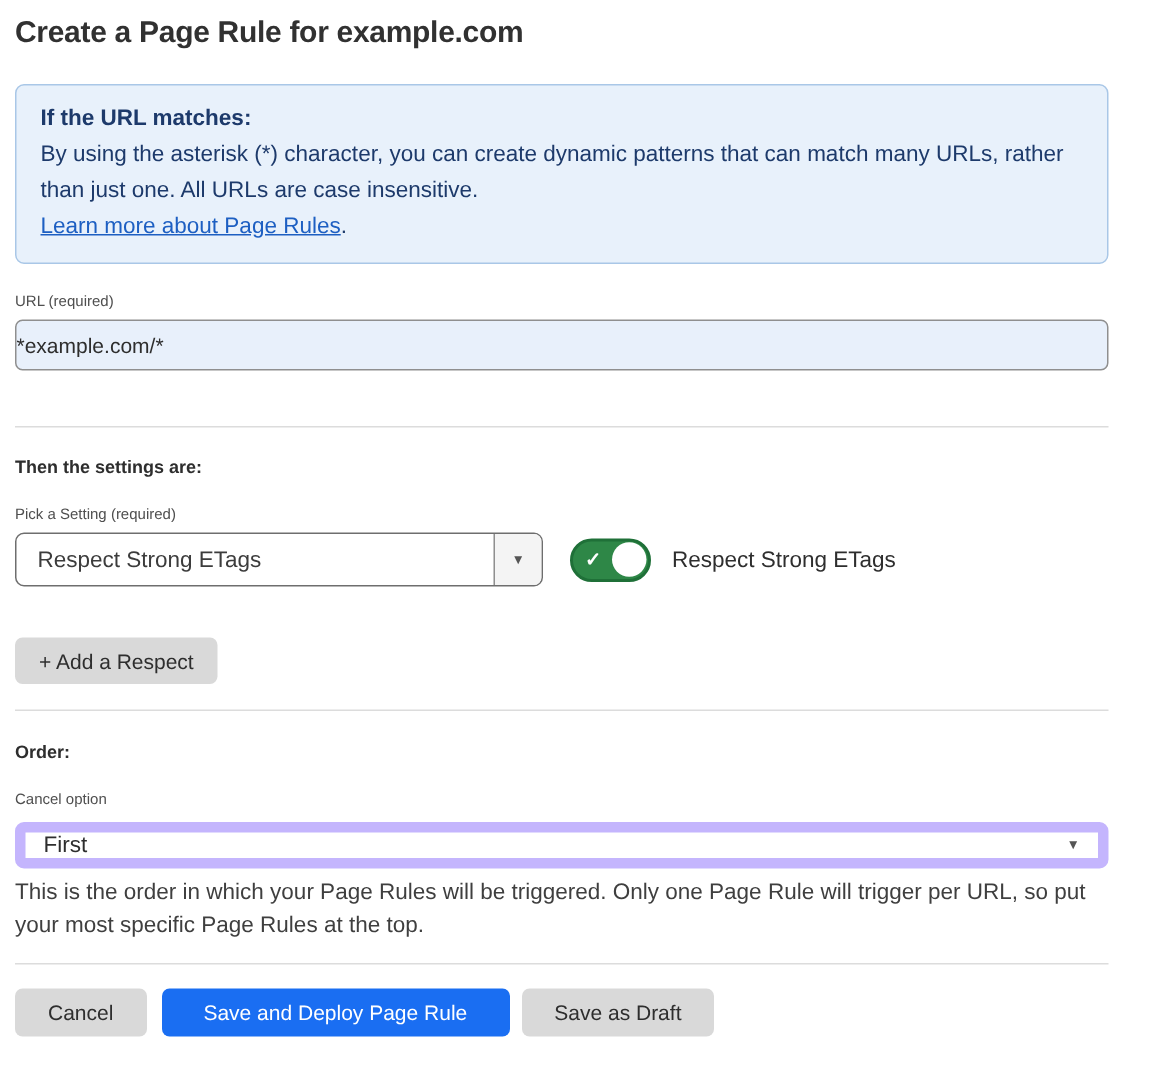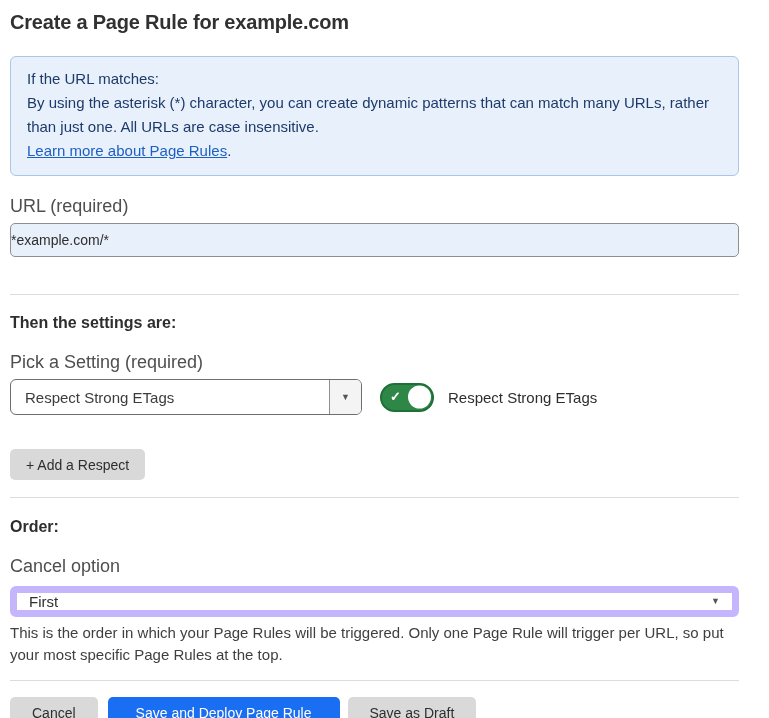--- a/index.html
+++ b/index.html
@@ -23,31 +23,31 @@
   .info-box {
     margin-top: 22px;
     background: #E8F1FB;
     border: 1px solid #A9C7E7;
     border-radius: 6px;
     padding: 10px 16px 12px 16px;
     font-size: 15px;
     line-height: 24px;
     color: #1D3A6B;
   }
-  .info-box .info-heading { font-weight: normal; }
+  .info-box .info-heading { font-weight: bold; }
   .info-box a.info-link {
     color: #1D5FC2;
     text-decoration: underline;
     cursor: pointer;
   }
   .info-box .info-link-suffix { color: #1D3A6B; }
 
   .field-label {
     display: block;
-    font-size: 18px;
+    font-size: 10px;
     color: #4F4F4F;
     margin-top: 20px;
   }
 
   .url-input {
     margin-top: 6px;
     width: 100%;
     height: 34px;
     background: #E8F0FB;
     border: 1px solid #8F8F8F;
@@ -62,21 +62,21 @@
   hr.divider {
     border: none;
     border-top: 1px solid #DCDCDC;
     height: 0;
   }
   .divider-1 { margin-top: 37px; }
   .divider-2 { margin-top: 17px; }
   .divider-3 { margin-top: 14px; }
 
   .section-heading {
-    font-size: 16px;
+    font-size: 12px;
     font-weight: bold;
     color: #2E2E2E;
     margin-top: 19px;
   }
   .section-heading.order { margin-top: 20px; }
 
   
   .setting-row {
     margin-top: 6px;
     display: flex;

